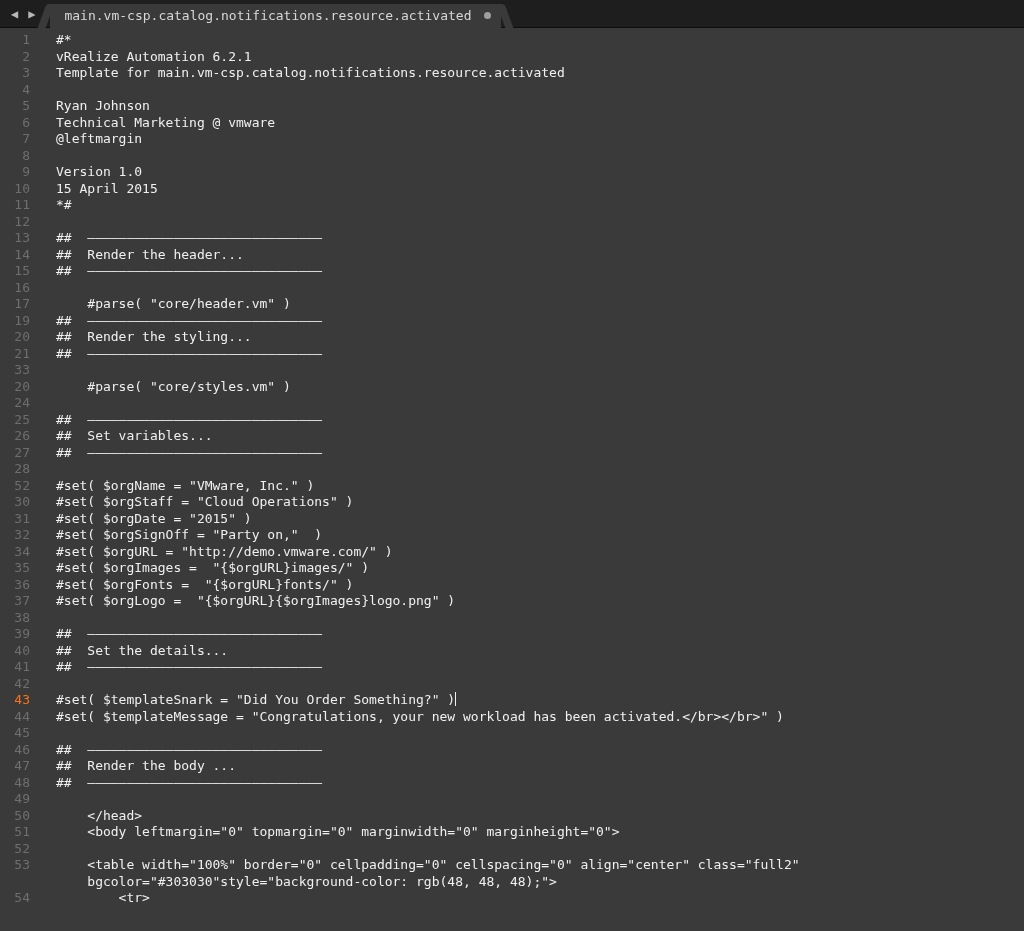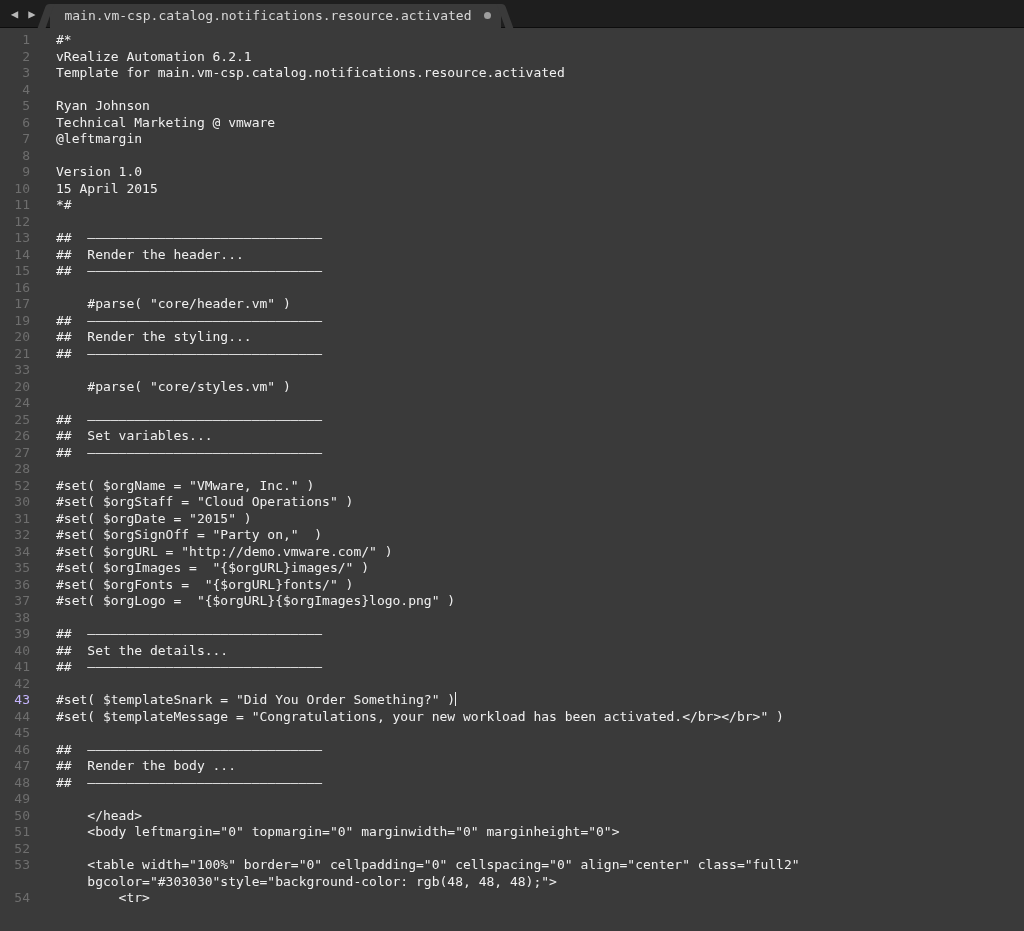--- a/index.html
+++ b/index.html
@@ -92,21 +92,21 @@
     user-select: none;
   }
   .margin {
     width: 14px;
     flex-shrink: 0;
   }
   .code {
     color: #f0f0f0;
     white-space: pre;
   }
-  .active .gutter { color: #c4b5fd; }
+  .active .gutter { color: #f97316; }
   .active .margin {
     background: #5a5a5a;
   }
   .active .code {
     position: relative;
   }
   .cursor {
     display: inline-block;
     width: 1px;
     height: 14px;

